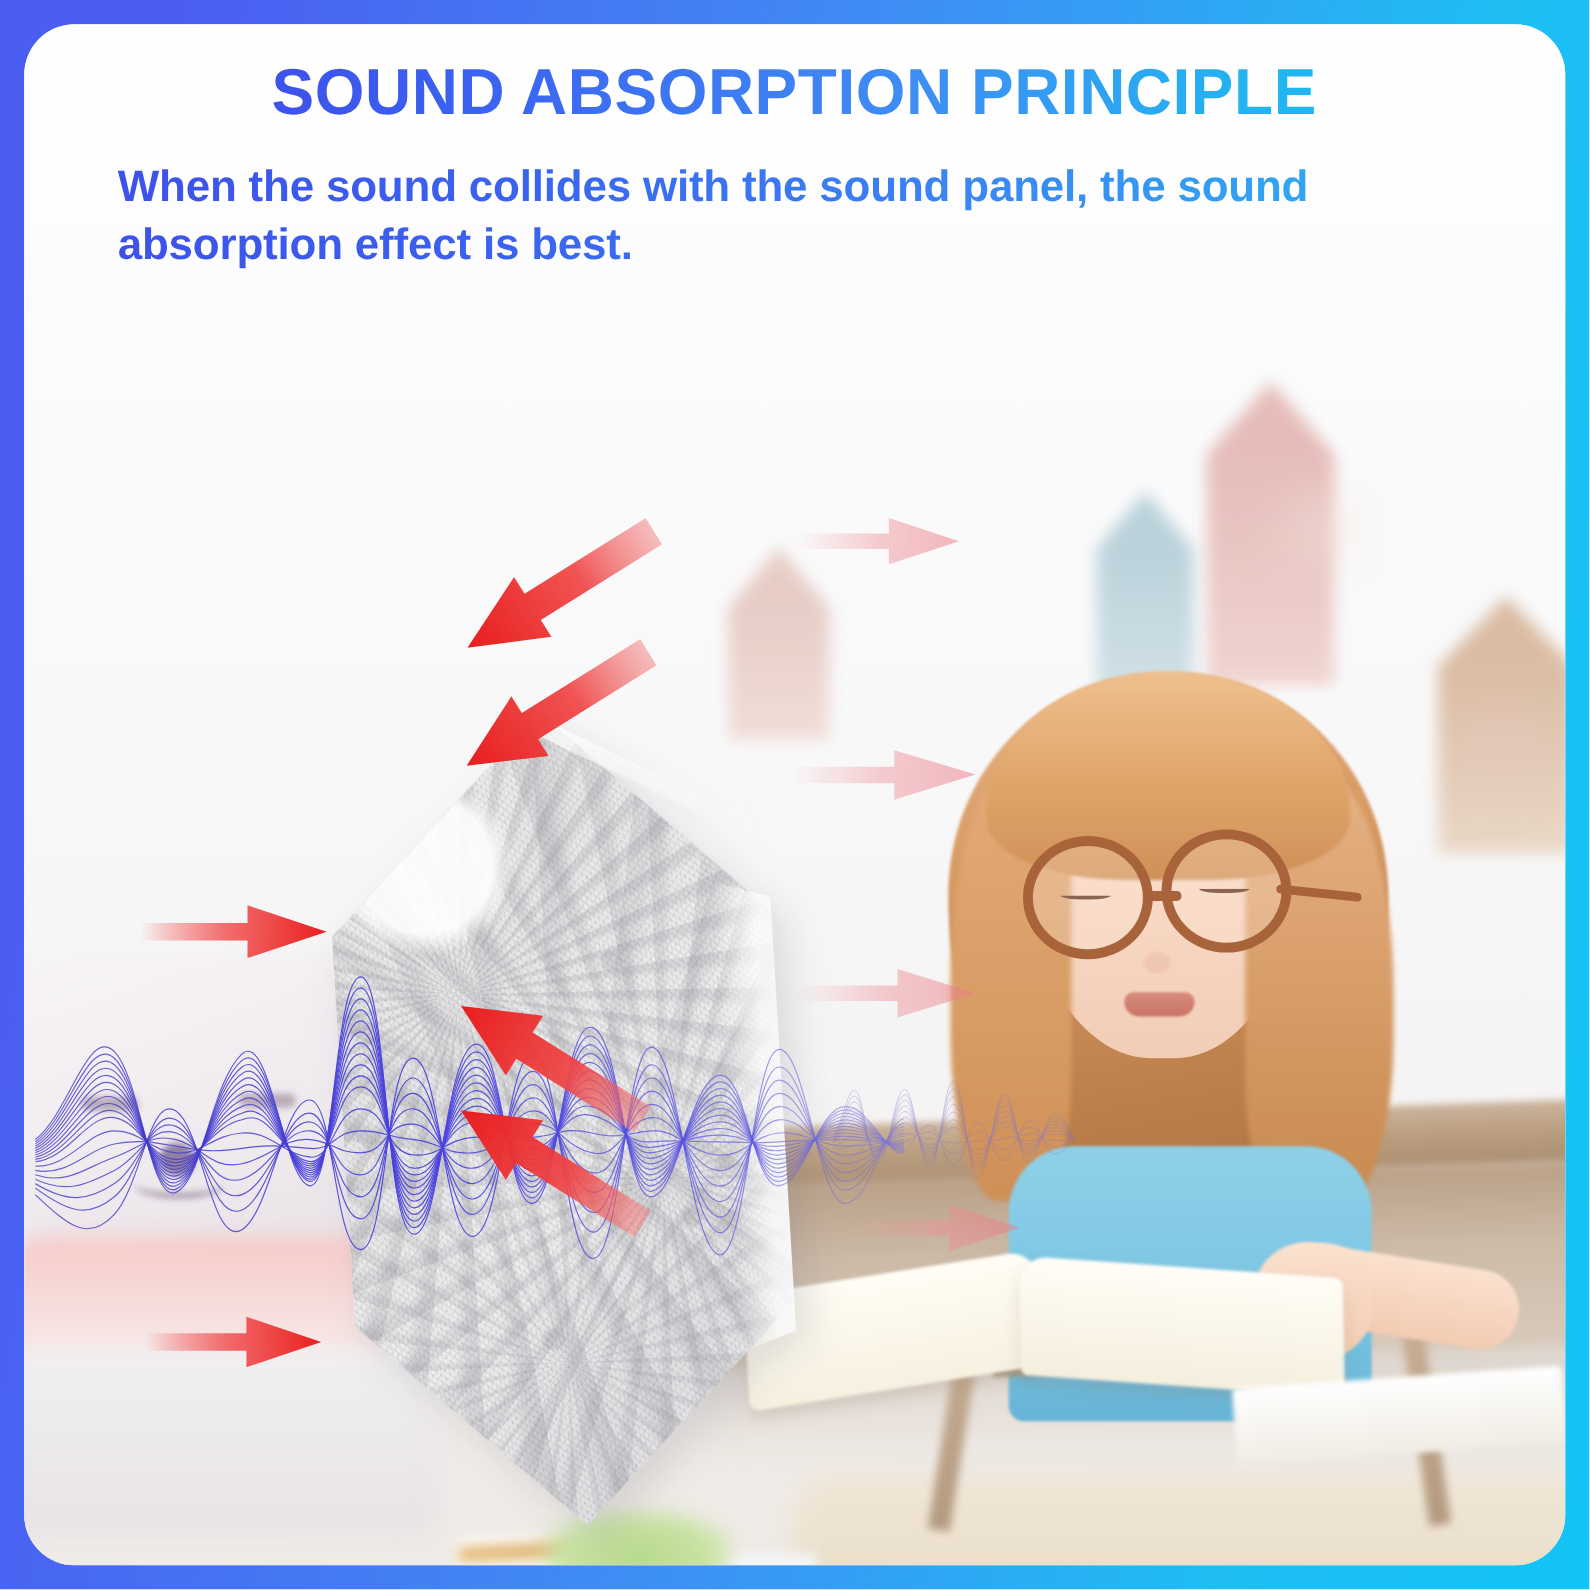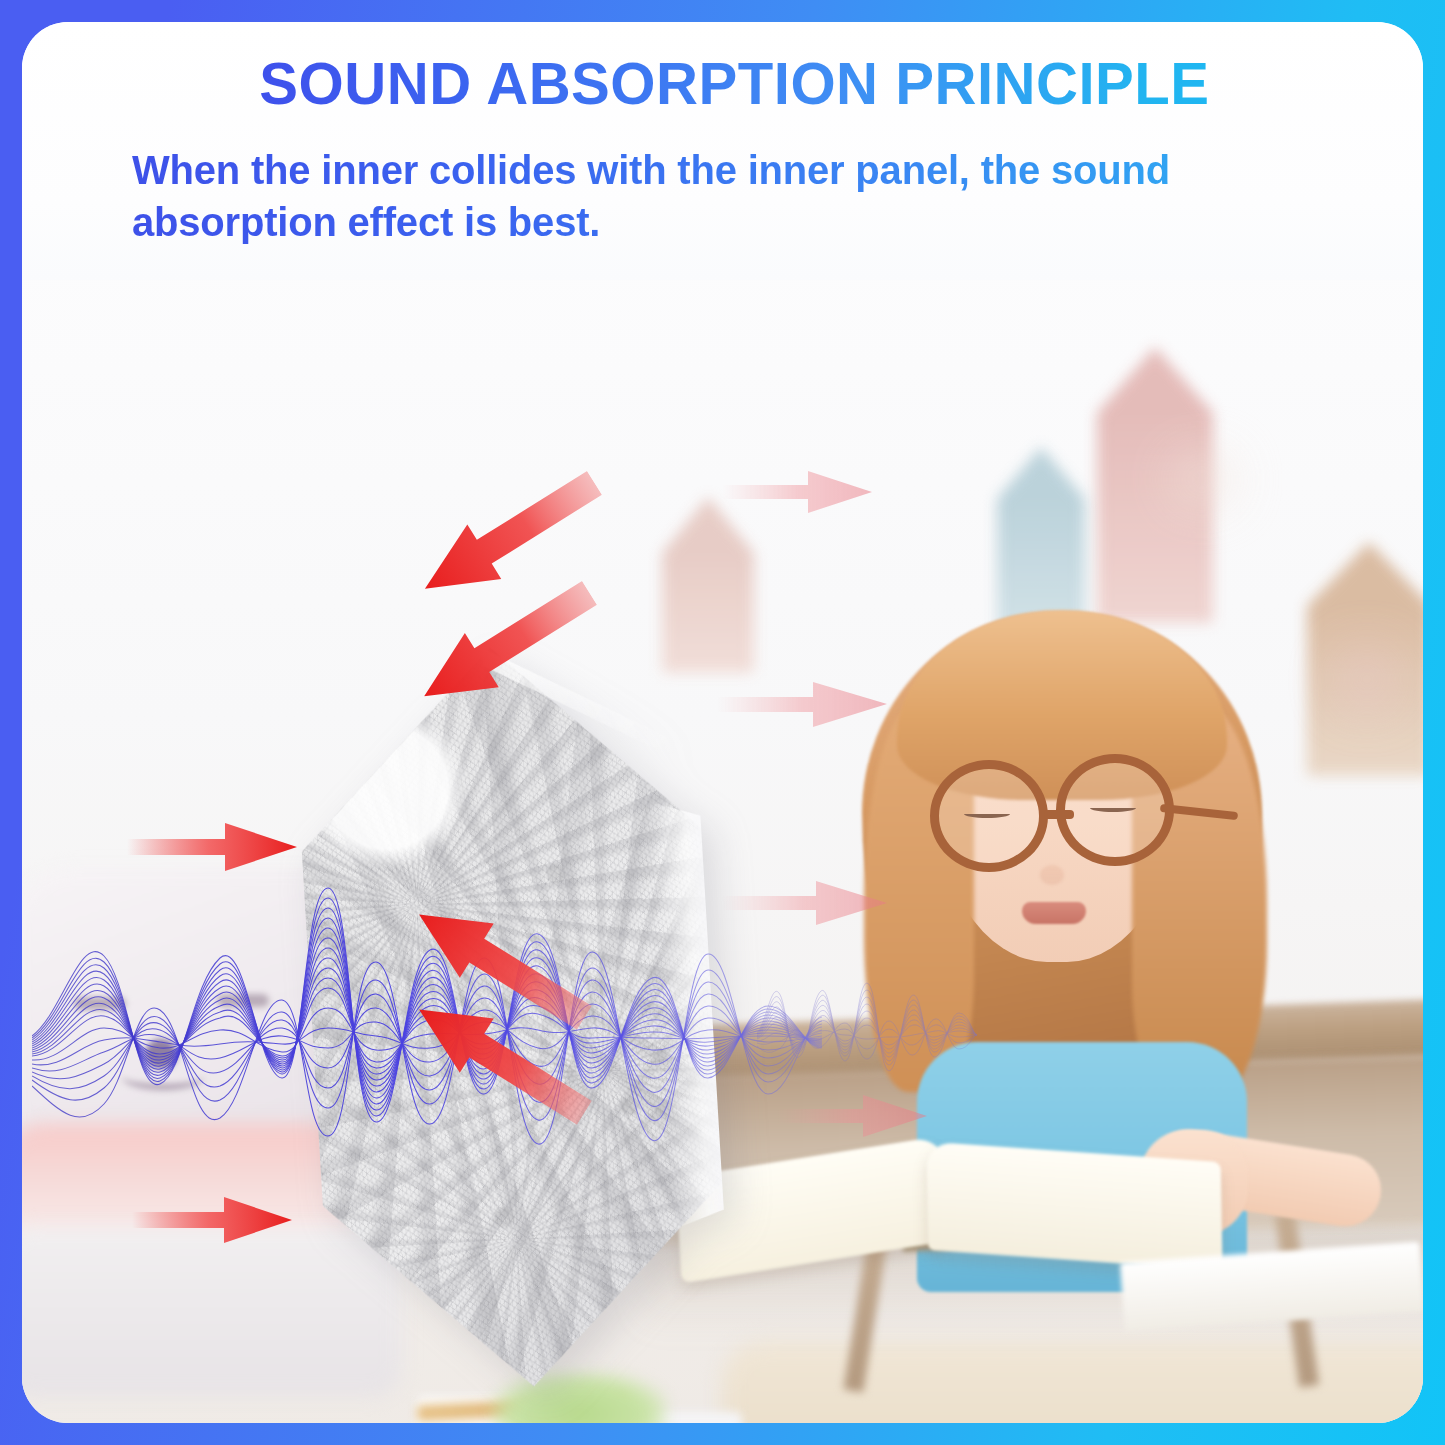--- a/index.html
+++ b/index.html
@@ -23,21 +23,21 @@
     background:#fdfdfe;
     overflow:hidden;
   }
 
   
   #header{
     position:absolute; left:0; top:0; width:100%;
     height:258px;
     background:linear-gradient(180deg,#ffffff 0%,#fdfdfe 70%,#fafbfd 100%);
     z-index:30;
-    padding:32px 40px 0 64px;
+    padding:32px 40px 0 39px;
   }
   #main-title{
     font-size:59px;
     font-weight:700;
     letter-spacing:0.5px;
     text-align:center;
     line-height:1.05;
     white-space:nowrap;
     background:linear-gradient(90deg,#4141e8 0%,#3b63f0 28%,#3f8df4 58%,#22b4f0 82%,#17bdf5 100%);
     -webkit-background-clip:text;
@@ -314,21 +314,21 @@
   .fadepink{ opacity:.55; }
 </style>
 </head>
 <body>
 
 <div id="infographic-card">
   <div id="card-inner">
 
     <div id="header">
       <div id="main-title">SOUND ABSORPTION PRINCIPLE</div>
-      <div id="subtitle">When the inner collides with the inner panel, the sound absorption effect is best.</div>
+      <div id="subtitle">When the sound collides with the sound panel, the sound absorption effect is best.</div>
     </div>
 
     <div id="scene">
 
       <div class="wall"></div>
 
       <div class="shelf" style="left:1075px; top:95px; --hw:58px; --rh:66px; --c:#e3b7b4; --c2:#efd2ce;">
         <div class="roof"></div>
         <div class="body" style="height:210px;"></div>
       </div>

